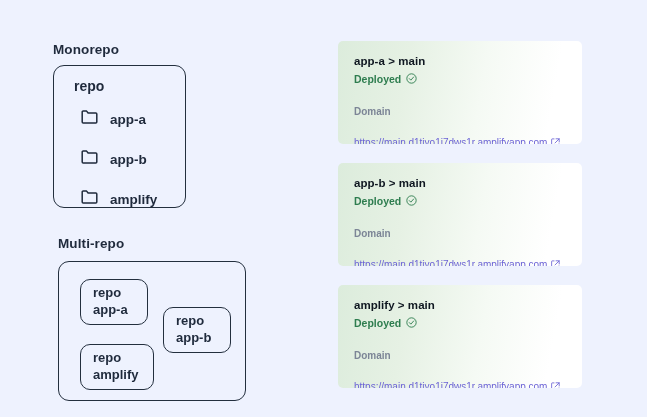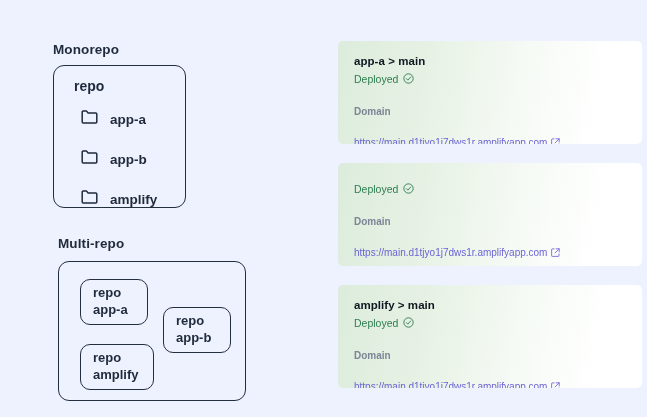--- a/index.html
+++ b/index.html
@@ -109,21 +109,21 @@
   
   .cards {
     position: absolute;
     left: 338px;
     top: 0;
     width: 260px;
   }
   .deploy-card {
     position: absolute;
     left: 0;
-    width: 304px;
+    width: 244px;
     height: 103px;
     border-radius: 5px;
     background: linear-gradient(100deg, #dcecdc 0%, #e6f1e4 28%, #f5faf4 58%, #ffffff 86%);
     box-sizing: border-box;
     padding: 14px 16px 0 16px;
     overflow: hidden;
   }
   .card-1 { top: 41px; }
   .card-2 { top: 163px; }
   .card-3 { top: 285px; }
@@ -137,21 +137,21 @@
     white-space: nowrap;
   }
   .status-row {
     display: flex;
     align-items: center;
     gap: 5px;
     margin-top: 3px;
   }
   .status-text {
     font-size: 10.5px;
-    font-weight: normal;
+    font-weight: bold;
     color: #2e7d4f;
     white-space: nowrap;
     text-align: right;
   }
   .check-icon { display: block; }
 
   .domain-label {
     margin-top: 18px;
     font-size: 10px;
     color: #7c8596;
@@ -248,20 +248,21 @@
         <svg width="9" height="9" viewBox="0 0 10 10" fill="none" xmlns="http://www.w3.org/2000/svg">
           <path d="M3.4 1H1.3a.6.6 0 0 0-.6.6v7.1a.6.6 0 0 0 .6.6h7a.6.6 0 0 0 .6-.6V6.6" stroke="#6b63d6" stroke-width="0.95" stroke-linecap="round" stroke-linejoin="round"></path>
           <path d="M5.6.9h3.5v3.5" stroke="#6b63d6" stroke-width="0.95" stroke-linecap="round" stroke-linejoin="round"></path>
           <path d="M9.1.9L4.5 5.5" stroke="#6b63d6" stroke-width="0.95" stroke-linecap="round"></path>
         </svg>
       </span>
     </div>
   </div>
 
   <div class="deploy-card card-2">
+    <div class="card-title">app-b &gt; main</div>
     <div class="status-row">
       <span class="status-text">Deployed</span>
       <span class="check-icon">
         <svg width="11" height="11" viewBox="0 0 12 12" fill="none" xmlns="http://www.w3.org/2000/svg">
           <circle cx="6" cy="6" r="5.1" stroke="#2e7d4f" stroke-width="1"></circle>
           <path d="M3.6 6.1l1.7 1.7 3.1-3.5" stroke="#2e7d4f" stroke-width="1" stroke-linecap="round" stroke-linejoin="round"></path>
         </svg>
       </span>
     </div>
     <div class="domain-label">Domain</div>

